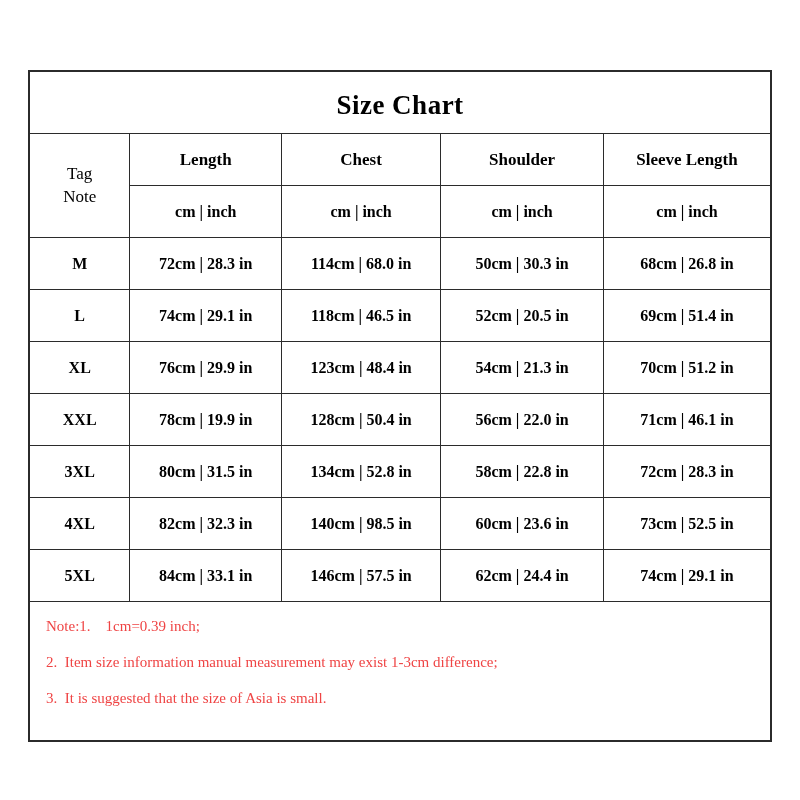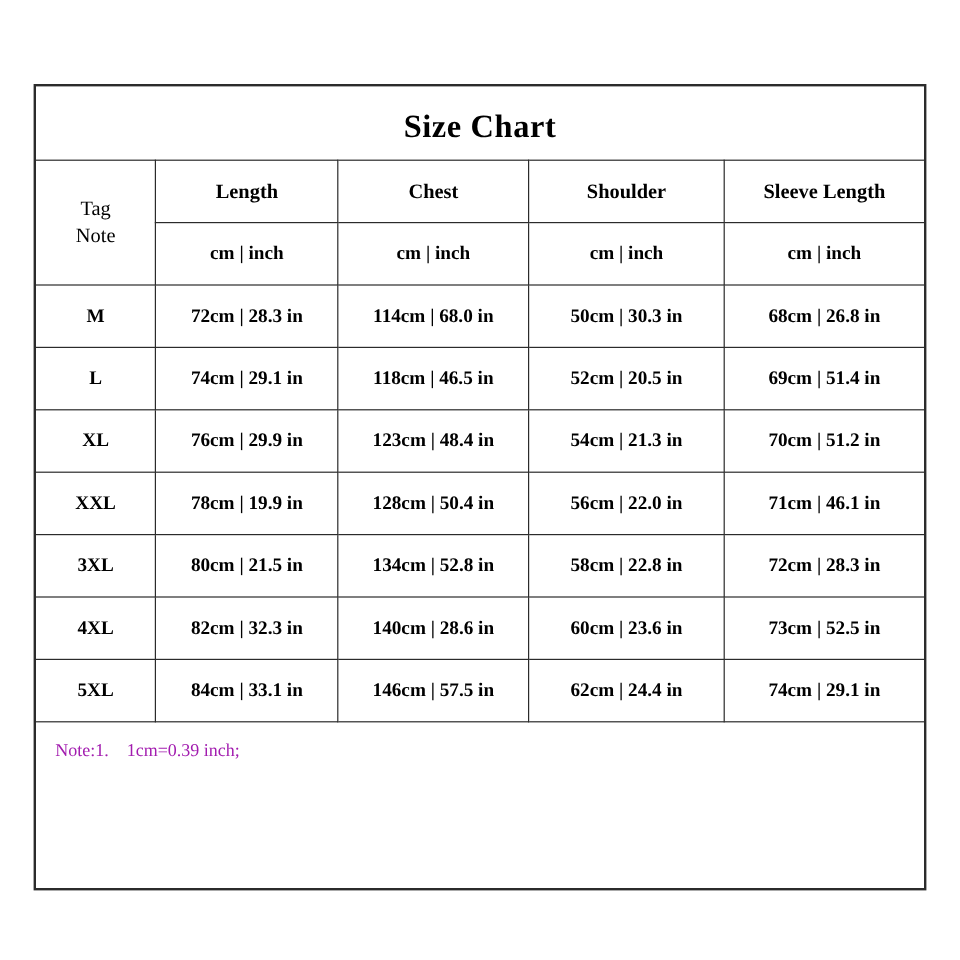--- a/index.html
+++ b/index.html
@@ -155,40 +155,42 @@
         </tr>
         <tr class="body-row">
           <td class="vsep tagcell">XXL</td>
           <td class="vsep">78cm | 19.9 in</td>
           <td class="vsep">128cm | 50.4 in</td>
           <td class="vsep">56cm | 22.0 in</td>
           <td>71cm | 46.1 in</td>
         </tr>
         <tr class="body-row">
           <td class="vsep tagcell">3XL</td>
-          <td class="vsep">80cm | 21.5 in</td>
+          <td class="vsep">80cm | 31.5 in</td>
           <td class="vsep">134cm | 52.8 in</td>
           <td class="vsep">58cm | 22.8 in</td>
           <td>72cm | 28.3 in</td>
         </tr>
         <tr class="body-row">
           <td class="vsep tagcell">4XL</td>
           <td class="vsep">82cm | 32.3 in</td>
-          <td class="vsep">140cm | 28.6 in</td>
+          <td class="vsep">140cm | 98.5 in</td>
           <td class="vsep">60cm | 23.6 in</td>
           <td>73cm | 52.5 in</td>
         </tr>
         <tr class="body-row">
           <td class="vsep tagcell">5XL</td>
           <td class="vsep">84cm | 33.1 in</td>
           <td class="vsep">146cm | 57.5 in</td>
           <td class="vsep">62cm | 24.4 in</td>
           <td>74cm | 29.1 in</td>
         </tr>
       </tbody>
     </table>
 
-    <div class="notes" style="color: #a21caf;">
+    <div class="notes" style="color: #ef4444;">
       <div class="note-line">Note:1.    1cm=0.39 inch;</div>
+      <div class="note-line">2.  Item size information manual measurement may exist 1-3cm difference;</div>
+      <div class="note-line">3.  It is suggested that the size of Asia is small.</div>
     </div>
 
   </div>
 </div>
 
 </body></html>

